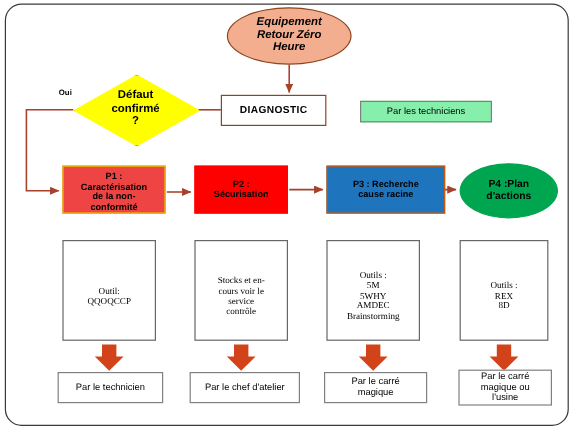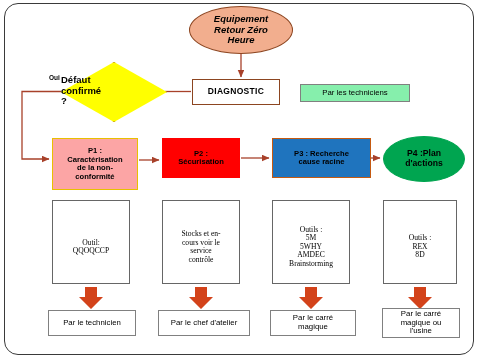--- a/index.html
+++ b/index.html
@@ -34,43 +34,43 @@
     left:61px;top:62px;width:104px;height:58px;
   }
   #n-defaut .dia{
     position:absolute;left:0;top:0;width:100%;height:100%;
     background:#FFFF00;
     border:1px solid #C8A000;
     clip-path:polygon(50% 0,100% 50%,50% 100%,0 50%);
   }
   #n-defaut .txt{
     position:relative;z-index:2;width:100%;
-    font-size:9.5px;font-weight:bold;color:#000;text-align:left;
+    font-size:9.5px;font-weight:bold;color:#000;text-align:center;
   }
   #lbl-oui{
     position:absolute;left:49px;top:74px;
     font-size:6.5px;font-weight:bold;color:#000;
   }
 
   
   #n-diagnostic{
-    left:192px;top:79px;width:88px;height:26px;
+    left:184px;top:79px;width:88px;height:26px;
     background:#fff;border:1.3px solid #8C4520;
     font-size:8.5px;font-weight:bold;color:#000;letter-spacing:.3px;
   }
   
   #n-partech-top{
     left:300px;top:84px;width:110px;height:18px;
     background:#86efac;border:1px solid #808080;
     font-size:7.8px;color:#000;
   }
 
   
   .proc{font-size:7.6px;font-weight:bold;color:#000;}
-  #n-p1{left:52px;top:138px;width:86px;height:52px;background:#fca5a5;border:1.6px solid #E8C000;}
+  #n-p1{left:52px;top:138px;width:86px;height:40px;background:#ef4444;border:1.6px solid #E8C000;align-items:flex-end;}
   #n-p2{left:162px;top:138px;width:78px;height:40px;background:#FF0000;border:1.3px solid #FF0000;}
   #n-p3{left:272px;top:138px;width:99px;height:40px;background:#1F74BE;border:1.6px solid #C55A11;}
   #n-p4{left:383px;top:136px;width:82px;height:46px;background:#00A550;border:1.3px solid #00A550;border-radius:50%;
         font-size:8.6px;font-weight:bold;color:#000;}
 
   
   .tool{background:#fff;border:1px solid #666;font-size:7.6px;color:#000;
         align-items:center;padding-top:10px;top:200px;height:84px;font-family:Liberation Serif, serif;}
   #n-t1{left:52px;width:78px;}
   #n-t2{left:162px;width:78px;}

